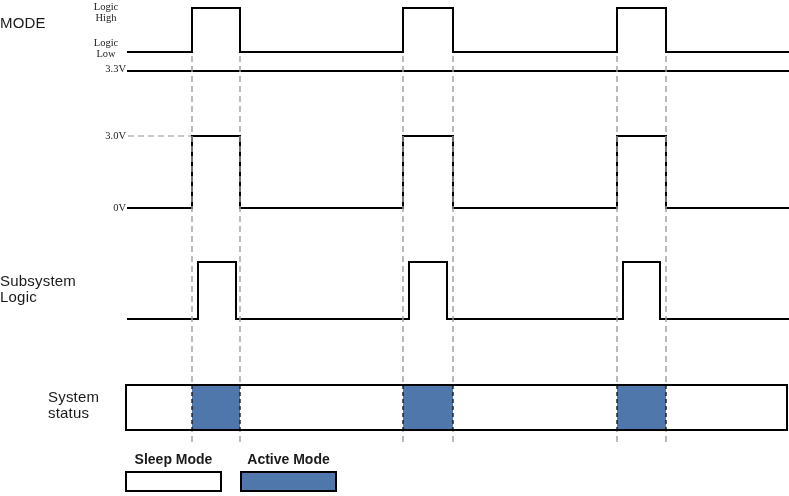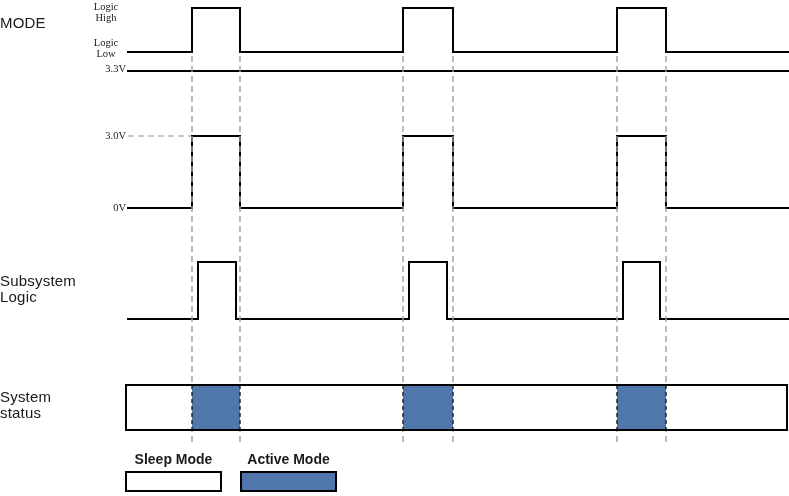--- a/index.html
+++ b/index.html
@@ -5,21 +5,21 @@
   html,body{margin:0;padding:0;background:#ffffff;}
   .stage{
     position:relative;width:789px;height:496px;background:#ffffff;
     font-family:"Liberation Sans",sans-serif;color:#1a1a1a;overflow:hidden;
   }
   .stage svg{position:absolute;left:0;top:0;}
   .lbl{position:absolute;white-space:nowrap;}
   .sig{left:0;width:79px;font-size:15px;line-height:18px;letter-spacing:0.2px;}
   .sig .subsc{font-size:10px;position:relative;top:3px;letter-spacing:0.2px;}
   .two{line-height:16px;white-space:normal;}
-  .two.status{line-height:15.5px;}
+  .two.status{line-height:15.5px;padding-left:48px;}
   .sm{position:absolute;left:86px;width:40px;font-size:10.5px;line-height:11px;color:#222;font-family:Liberation Serif, serif;}
   .sm-r{text-align:right;}
   .sm-c{text-align:center;}
   .legend-label{position:absolute;width:97px;text-align:center;font-size:14px;line-height:17px;font-weight:bold;}
   .legend-box{position:absolute;width:93px;height:17px;border:2px solid #000;box-sizing:content-box;}
   .legend-box.sleep{background:#ffffff;}
   .legend-box.active{background:var(--active-fill,#4F77AB);}
 </style>
 </head>
 <body>

